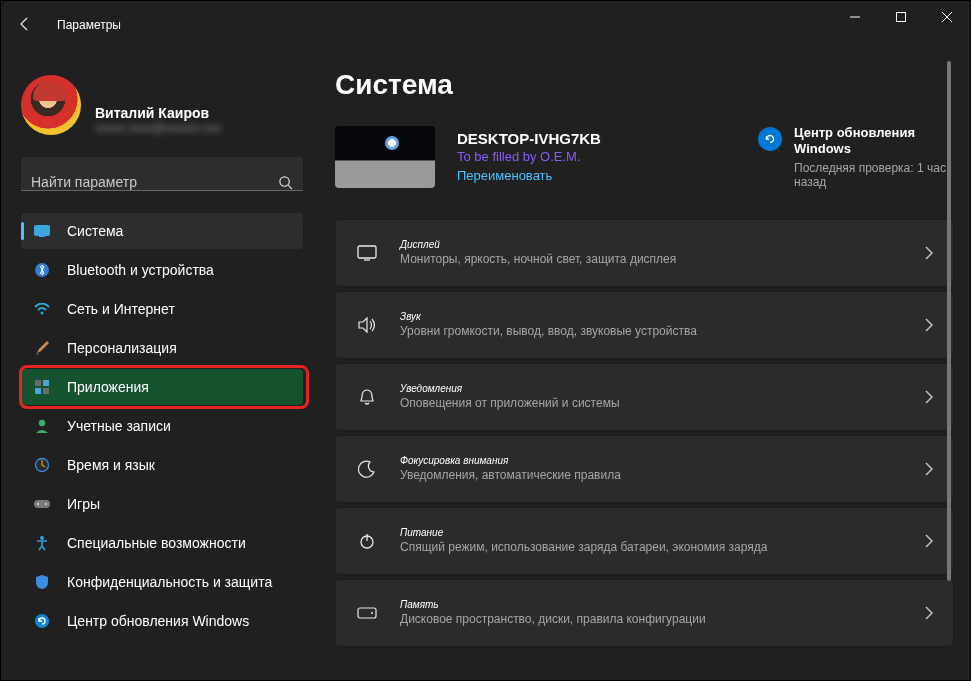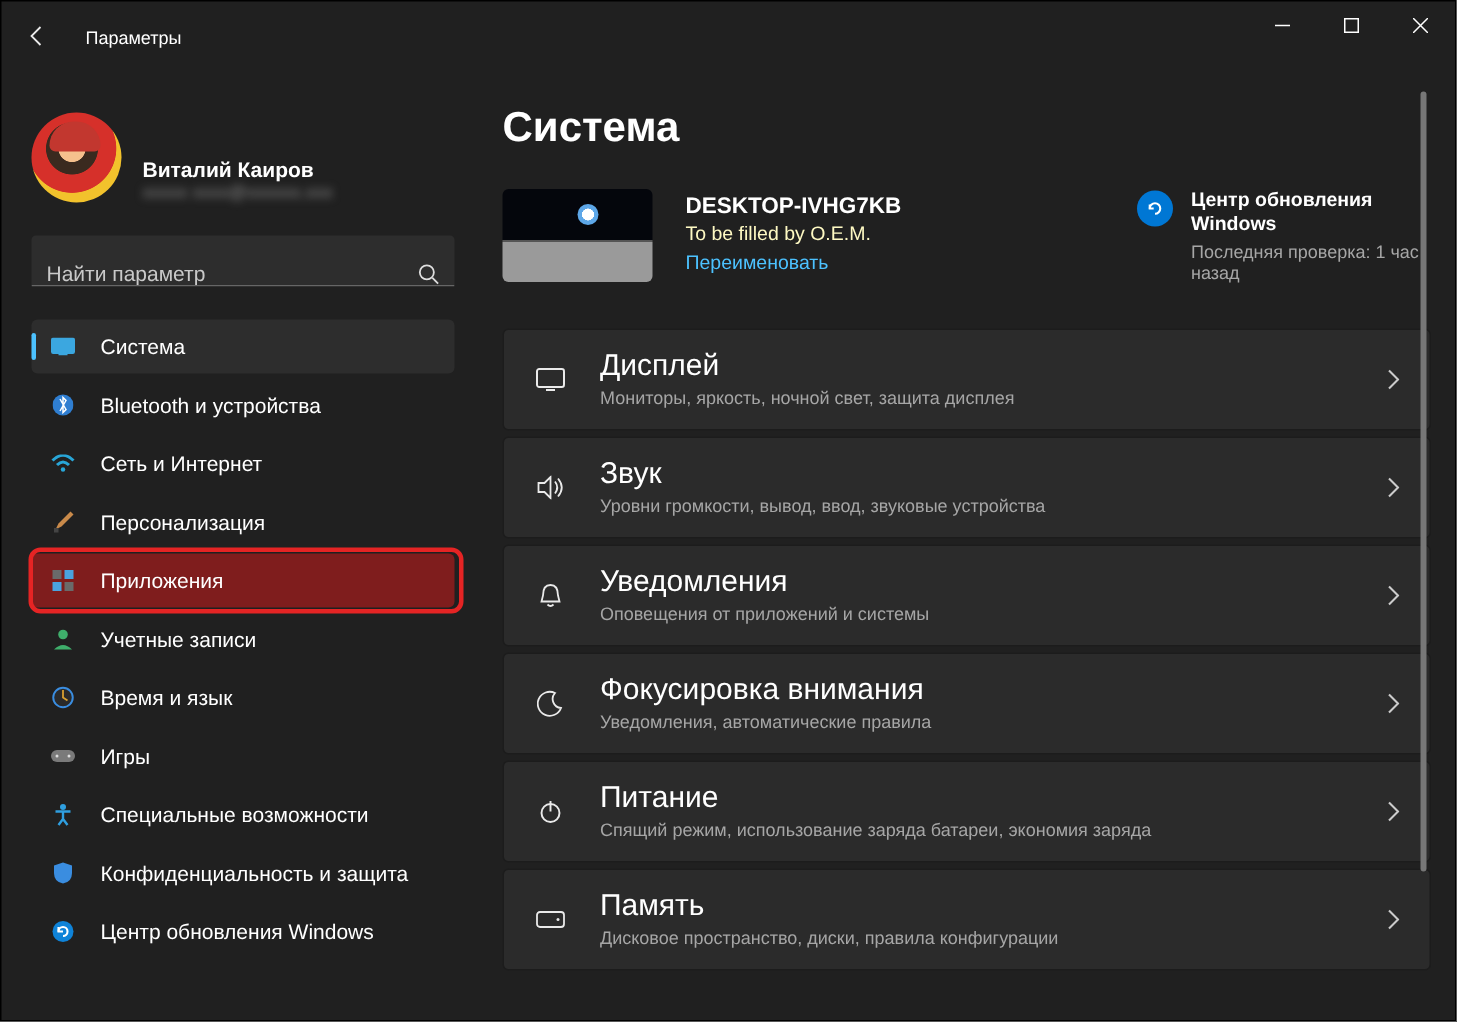--- a/index.html
+++ b/index.html
@@ -86,21 +86,21 @@
     font-size: 14px;
     cursor: default;
     position: relative;
   }
   .nav-item .ic { width: 18px; margin-right: 16px; display:flex; align-items:center; justify-content:center; font-size:15px; }
   .nav-item.active { background: #2d2d2d; }
   .nav-item.active::before {
     content:""; position:absolute; left:0; top:9px; bottom:9px; width:3px;
     background:#4cc2ff; border-radius:2px;
   }
-  .nav-item.hovered { background: #7f1d1d; }
+  .nav-item.hovered { background: #14532d; }
   .highlight-box {
     position: absolute;
     border: 3px solid #e52424;
     border-radius: 8px;
     pointer-events: none;
   }
   .main {
     flex: 1;
     padding: 20px 12px 0 24px;
     overflow-y: auto;
@@ -113,40 +113,40 @@
     background: linear-gradient(#04060c 0 55%, #555 55% 57%, #9a9a9a 57% 100%);
     position:relative; overflow:hidden; flex-shrink:0;
   }
   .thumb::after{
     content:""; position:absolute; left:50px; top:10px; width:14px; height:14px;
     background: radial-gradient(circle, #fff 0 40%, #5da7e8 41% 100%);
     border-radius:50%;
   }
   .device { flex: 1; }
   .device .dn { font-weight:600; font-size:15px; }
-  .device .sub { font-size:13px; color:#fef9c3; margin-top:2px; }
+  .device .sub { font-size:13px; color:#8b5cf6; margin-top:2px; }
   .device .rename { font-size:13px; color:#4cc2ff; margin-top:4px; display:inline-block; }
   .update { display:flex; gap:12px; width:200px; align-items:flex-start; }
   .update-icon {
     width:24px; height:24px; border-radius:50%;
     background:#0077d4; display:flex; align-items:center; justify-content:center;
     flex-shrink:0; margin-top:2px;
   }
   .update-text .t { font-size:13px; font-weight:600; line-height:1.25; }
   .update-text .s { font-size:12px; color:#a6a6a6; margin-top:3px; }
   .cards { display:flex; flex-direction:column; gap:4px; padding-right:4px; }
   .card {
     background:#2b2b2b; border:1px solid #1c1c1c; border-radius:4px;
     min-height:68px;
     display:flex; align-items:center;
     padding: 0 20px;
   }
   .card .cic { width:22px; margin-right:22px; color:#eaeaea; display:flex; align-items:center; justify-content:center; }
   .card .ct { flex:1; }
-  .card .ct .tt { font-size:20px; }
+  .card .ct .tt { font-size:10px;font-style:italic; }
   .card .ct .ss { font-size:12px; color:#a6a6a6; margin-top:2px; }
   .card .chev { color:#ccc; }
   .scrollbar-thumb{
     position:absolute; right:19px; top:60px; width:4px; height:520px;
     background:#777; border-radius:3px;
   }
   svg { display:block; }
 </style>
 </head>
 <body>

